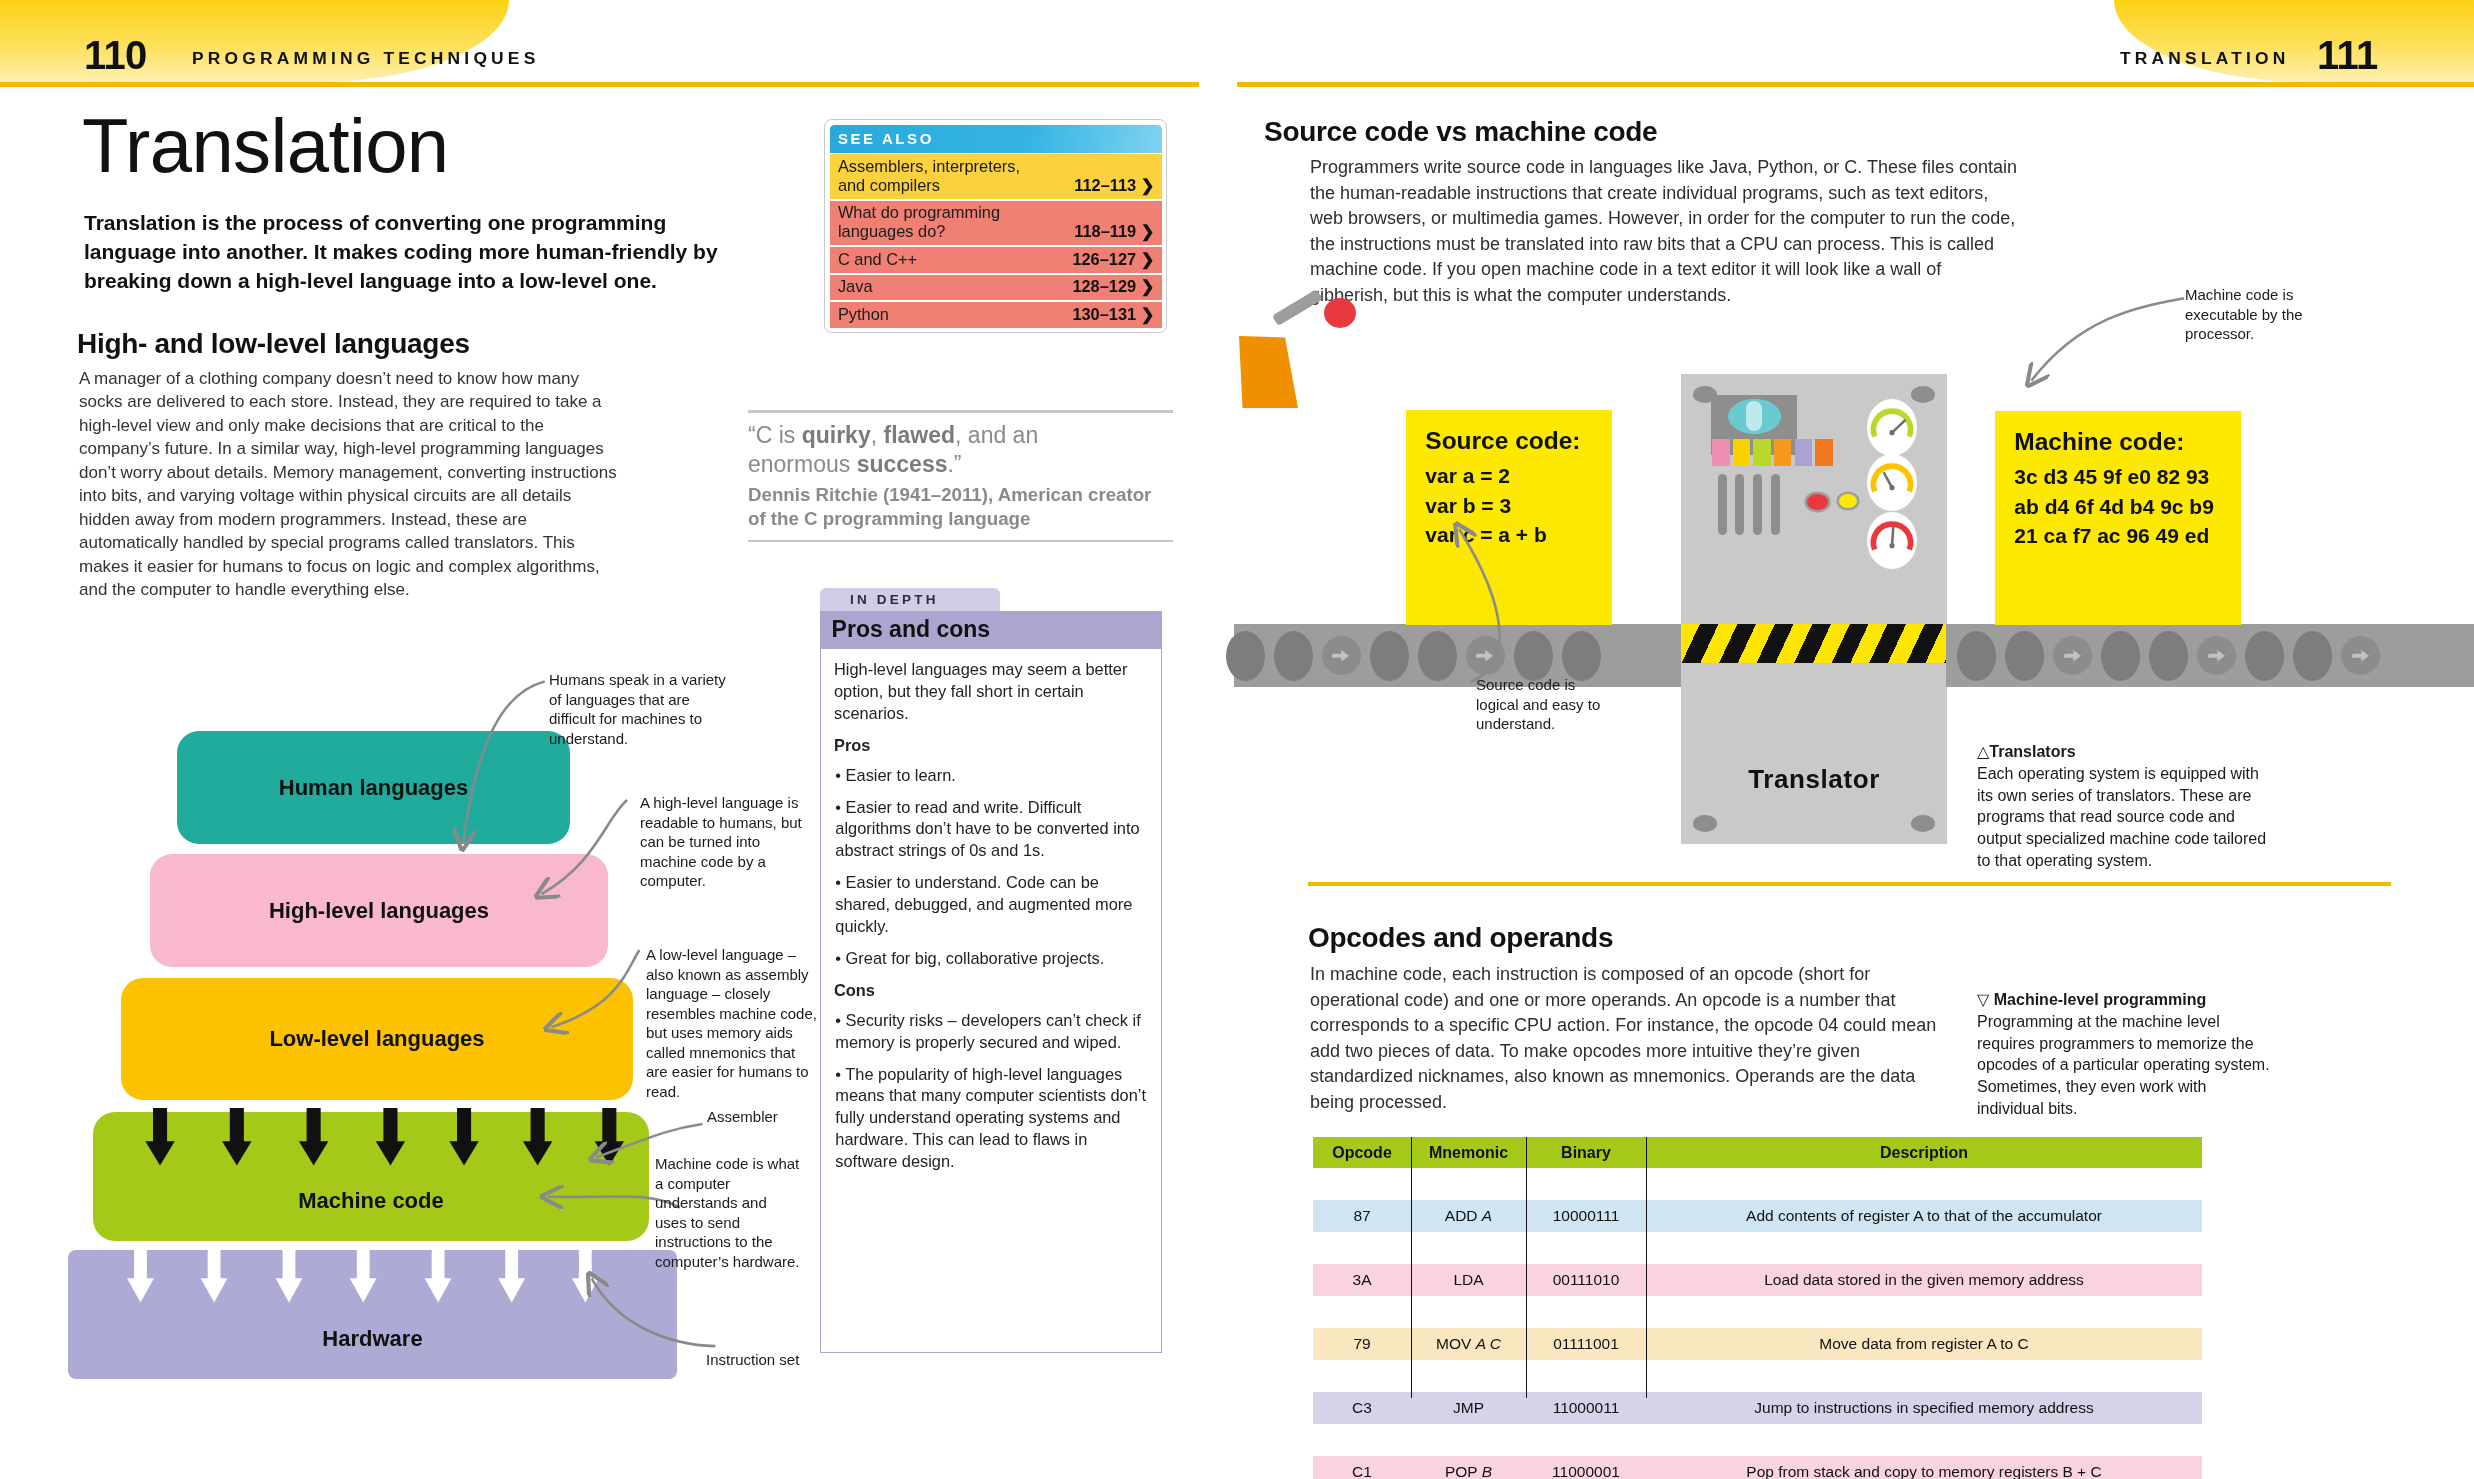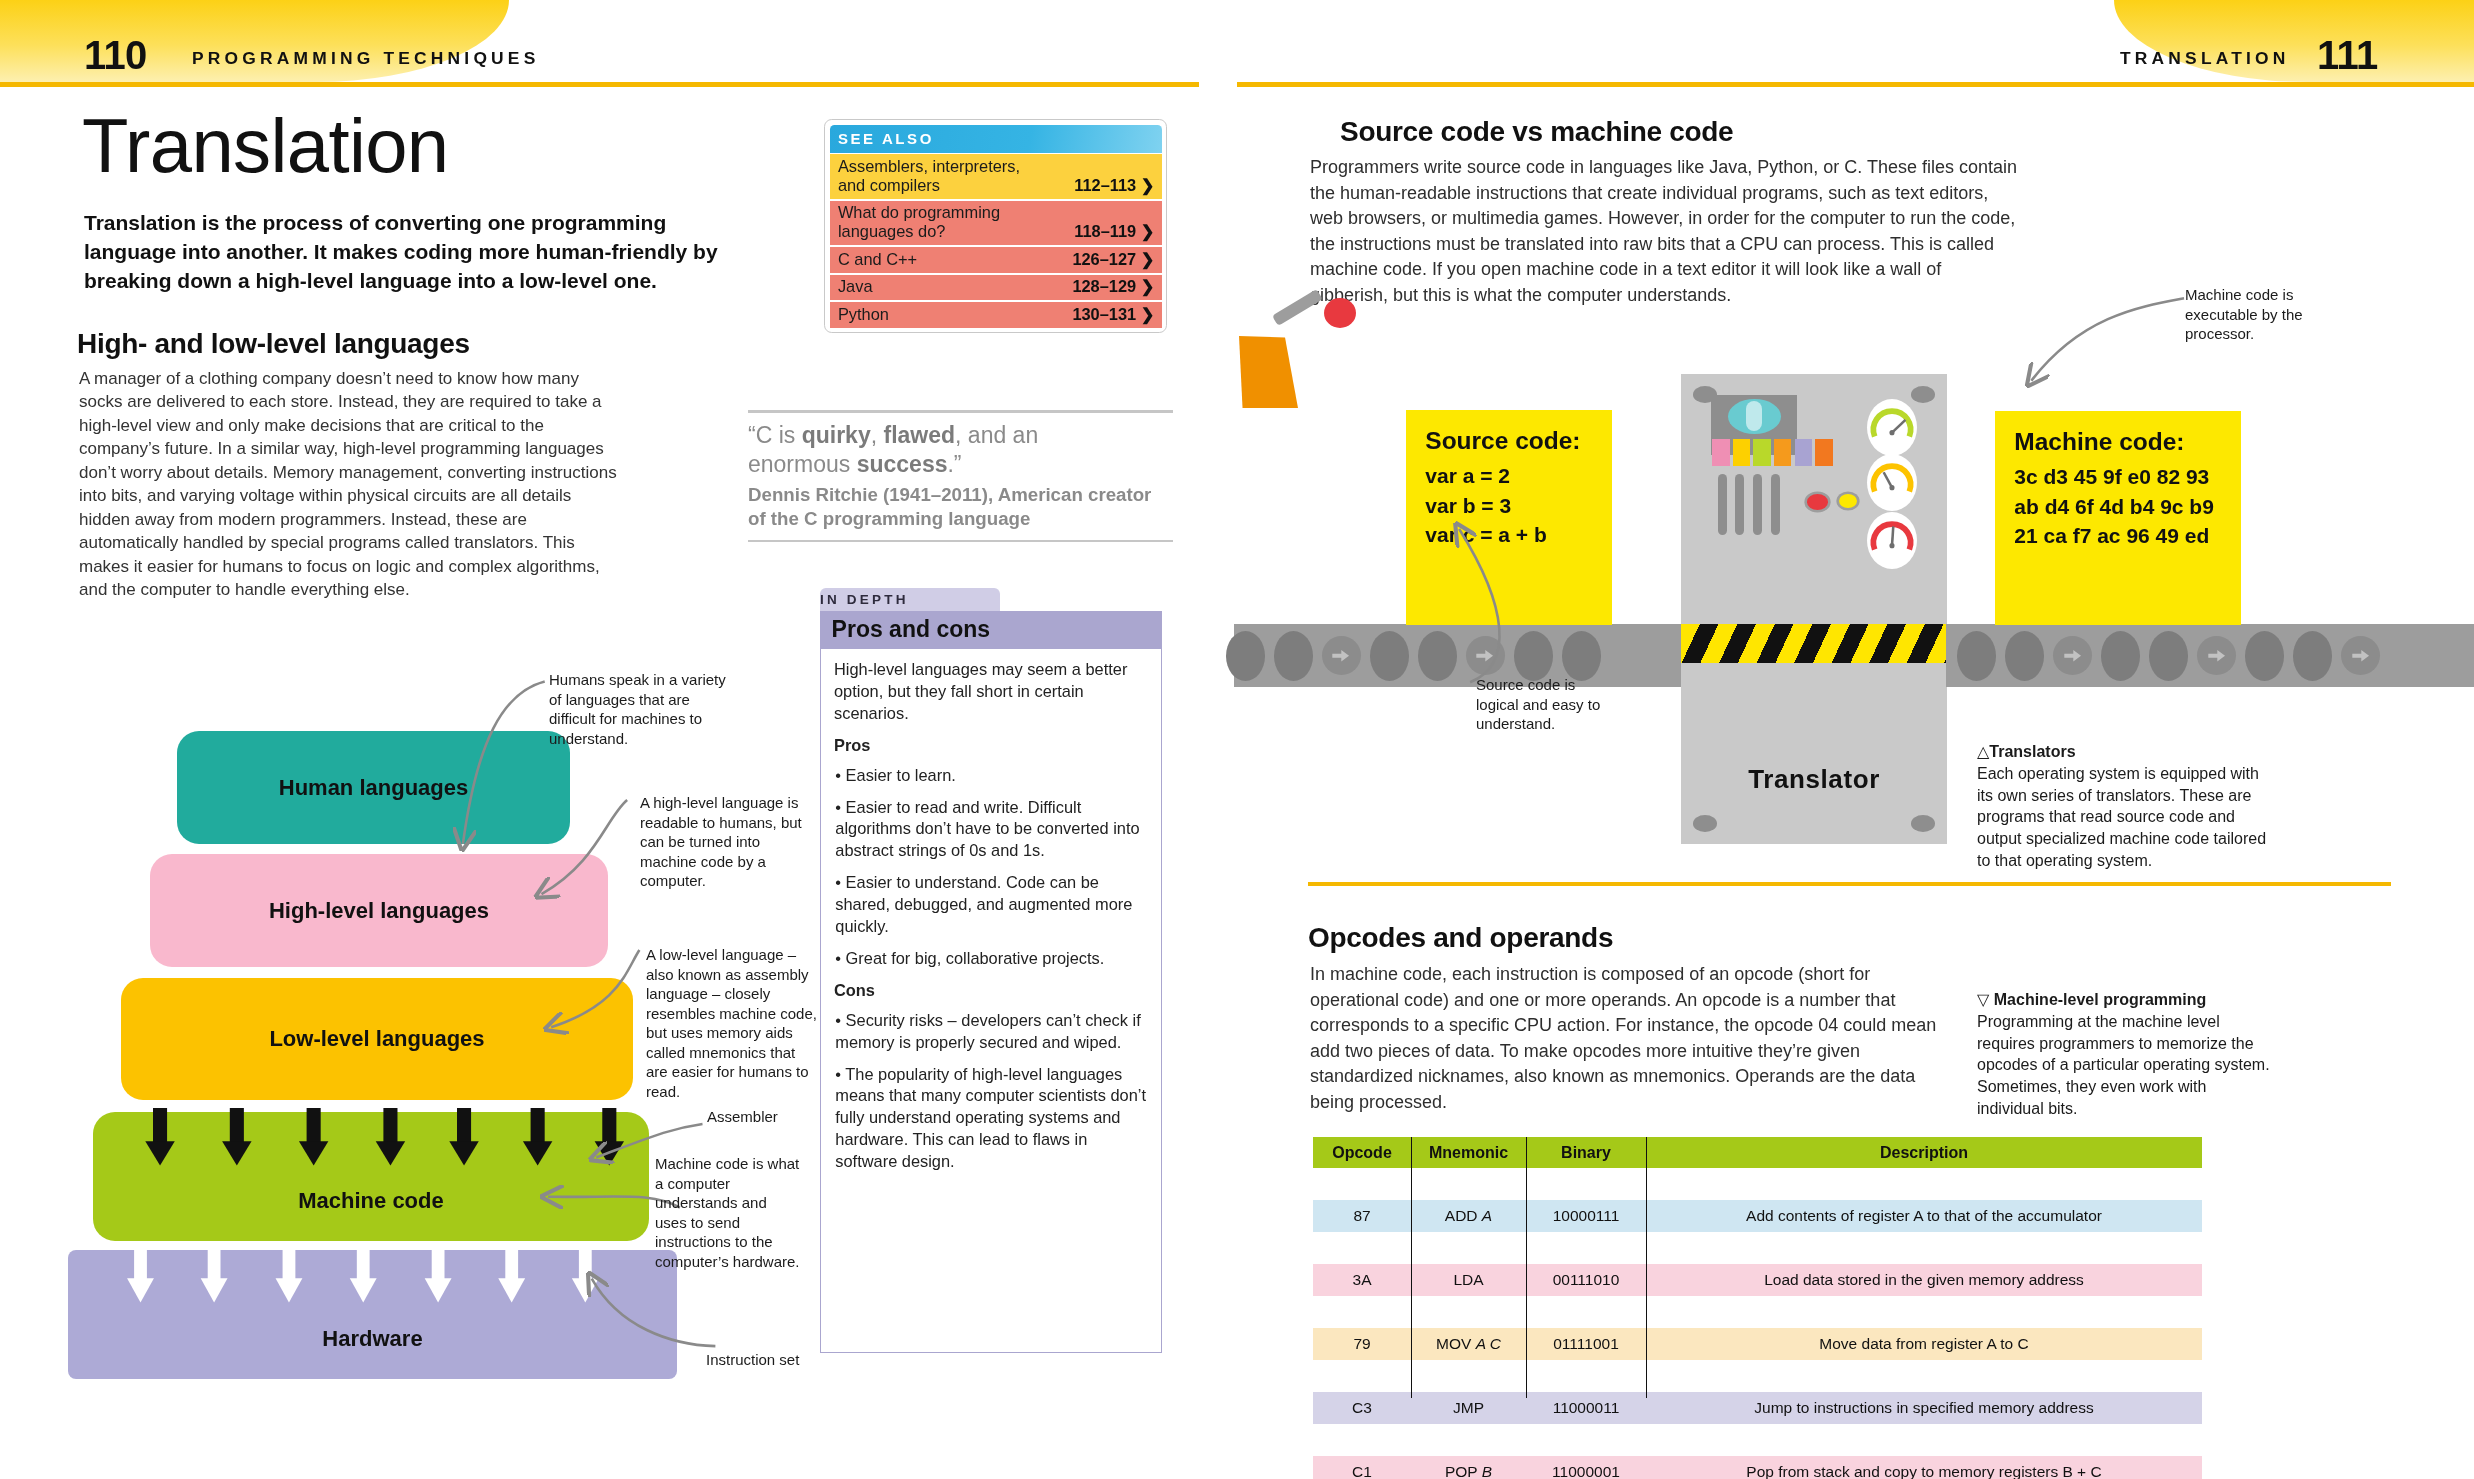--- a/index.html
+++ b/index.html
@@ -74,21 +74,21 @@
   .q-text{font-size:23px;color:#8a8a8a;line-height:1.26;padding:8.4px 0 3.9px 0;}
   .q-text b{color:#7b7b7b;font-weight:bold;}
   .q-attr{font-size:18.7px;font-weight:bold;color:#8a8a8a;line-height:1.3;padding-bottom:8.4px;}
 
   
   .indepth{position:absolute;}
   .id-tab{
     height:23px;width:180px;border-radius:5.8px 5.8px 0 0;background:#d0cde6;
     display:flex;align-items:center;
   }
-  .id-tab span{font-size:13.5px;font-weight:bold;letter-spacing:3.2px;color:#2e2b3d;margin-left:0;}
+  .id-tab span{font-size:13.5px;font-weight:bold;letter-spacing:3.2px;color:#2e2b3d;margin-left:30px;}
   .id-title{
     background:#aaa6cf;padding:5.2px 0 5.8px 11.6px;font-size:23px;font-weight:bold;color:#111;
   }
   .id-body{
     background:#fff;border:1.3px solid #aaa6cf;border-top:none;padding:10.3px 13px 14px 13px;
   }
   .id-body p{margin:0 0 10.3px 0;font-size:16.4px;color:#222;line-height:1.33;}
   .id-body p.sub{font-weight:bold;margin-bottom:7.7px;}
   .id-body p.bul{padding-left:1.3px;}
 
@@ -323,21 +323,21 @@
     <path d="M1030,1070 C960,1068 880,1040 838,965" fill="none" stroke="#8a8a8a" stroke-width="4" marker-end="url(#ah)"></path>
   </svg>
 
   <div class="anno" style="left:549px;top:670px;width:180px;">Humans speak in a variety of languages that are difficult for machines to understand.</div>
   <div class="anno" style="left:640px;top:793px;width:175px;">A high-level language is readable to humans, but can be turned into machine code by a computer.</div>
   <div class="anno" style="left:646px;top:945px;width:171px;">A low-level language – also known as assembly language – closely resembles machine code, but uses memory aids called mnemonics that are easier for humans to read.</div>
   <div class="anno" style="left:707px;top:1107px;width:142px;">Assembler</div>
   <div class="anno" style="left:655px;top:1154px;width:145px;">Machine code is what a computer understands and uses to send instructions to the computer’s hardware.</div>
   <div class="anno" style="left:706px;top:1350px;width:135px;">Instruction set</div>
 
-  <div class="h2" style="left:1340px;top:117px;width:644px;">Source code vs machine code</div>
+  <div class="h2" style="left:1264px;top:117px;width:644px;">Source code vs machine code</div>
   <div class="body-r" style="left:1310px;top:155px;width:709px;">Programmers write source code in languages like Java, Python, or C. These files contain the human-readable instructions that create individual programs, such as text editors, web browsers, or multimedia games. However, in order for the computer to run the code, the instructions must be translated into raw bits that a CPU can process. This is called machine code. If you open machine code in a text editor it will look like a wall of gibberish, but this is what the computer understands.</div>
 
   <div class="lever-body" style="left:1239px;top:336px;width:59px;height:72px;clip-path:polygon(0 0,78% 2%,100% 100%,6% 100%);"></div>
   <div class="lever-arm" style="left:1275px;top:315px;width:52px;height:11.6px;transform:rotate(-31deg);transform-origin:0 50%;border-radius:3.9px;"></div>
   <div class="lever-knob" style="left:1324px;top:298px;width:32px;height:30px;"></div>
 
   <div class="belt" style="left:1234px;top:624px;width:503px;height:63px;">
     <div class="belt-inner" style="left:-13px;">
       <div class="roller"></div>
       <div class="roller"></div>

